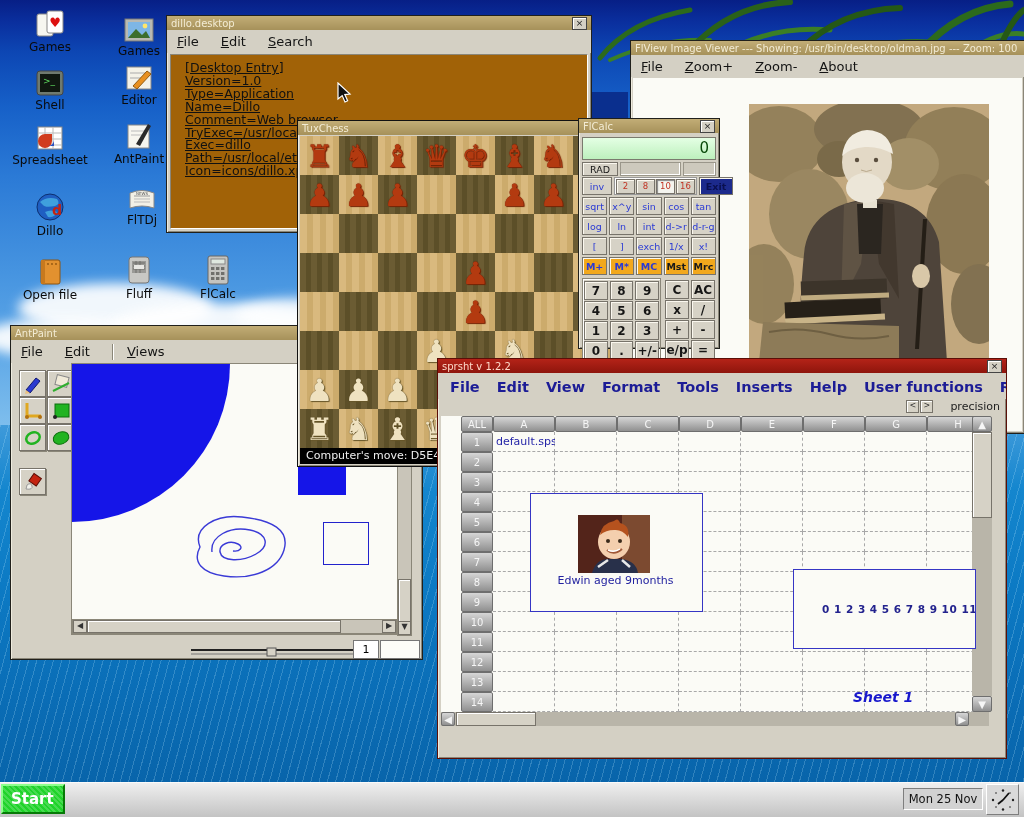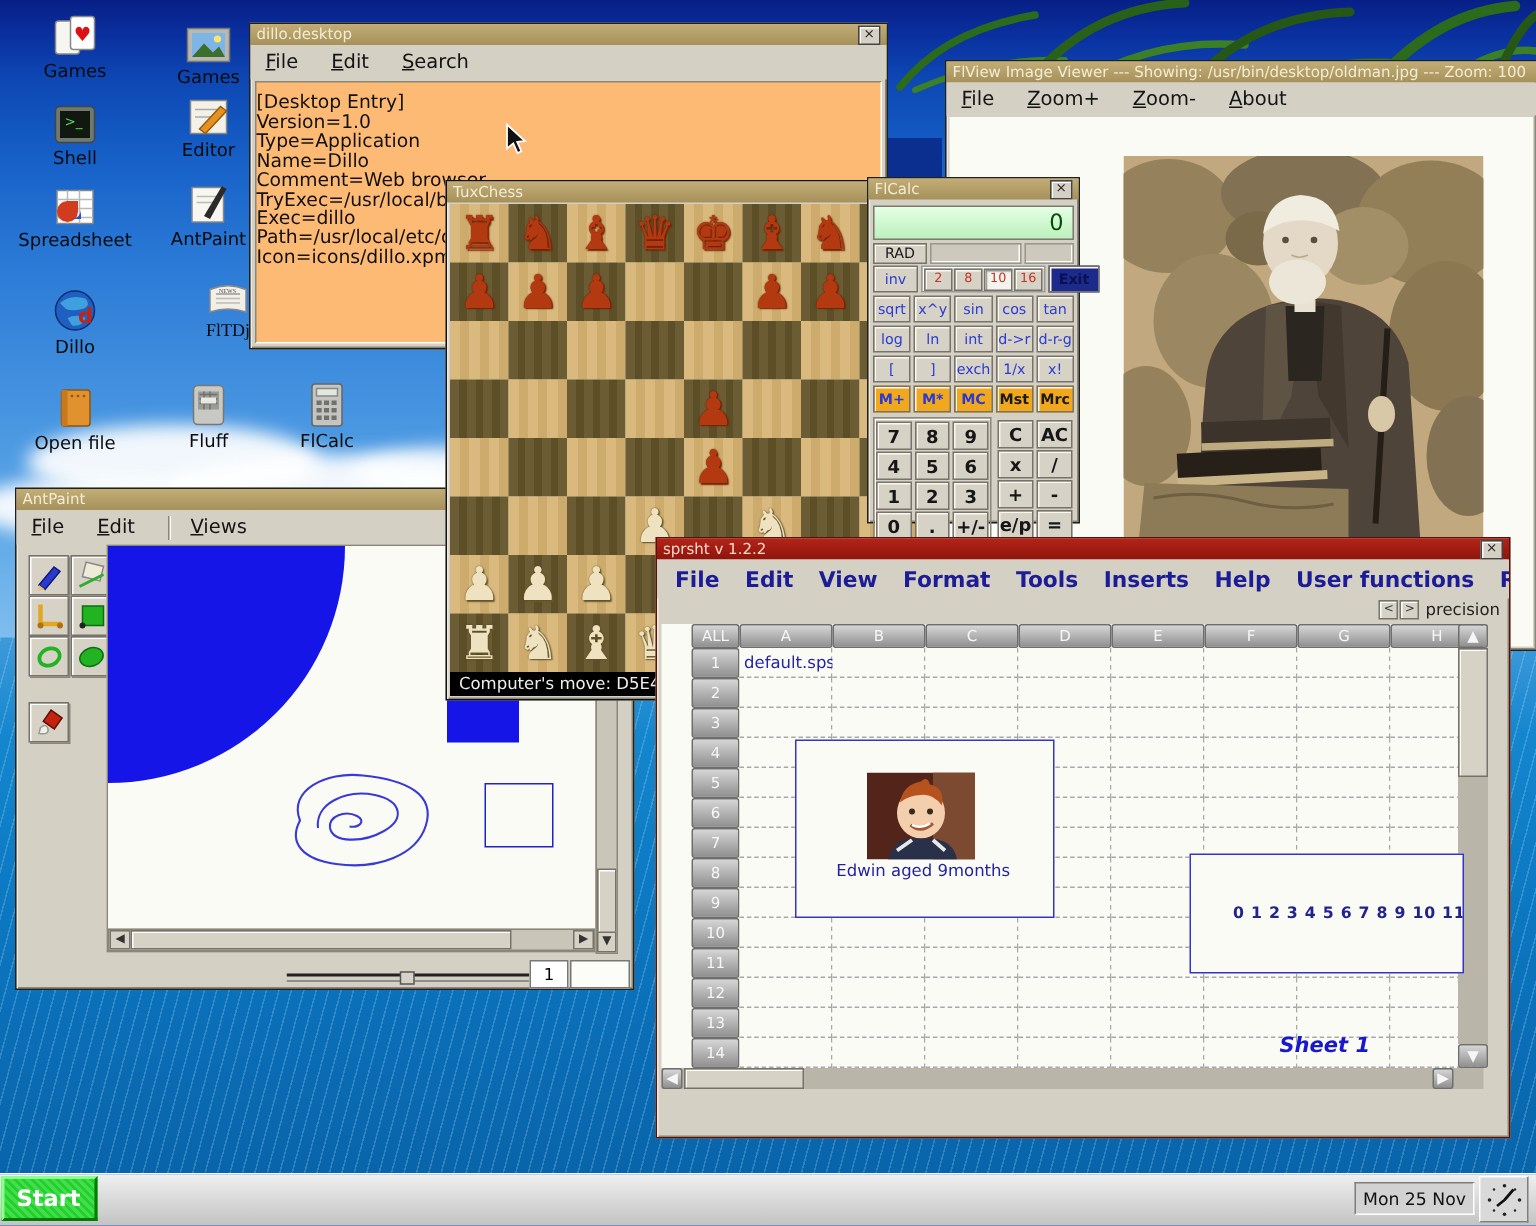--- a/index.html
+++ b/index.html
@@ -27,23 +27,23 @@
   .tbar{height:14px;background:linear-gradient(#c2ad76,#a6915a);color:#f3ecd4;font-size:10px;
         display:flex;align-items:center;padding:0 4px;overflow:hidden;white-space:nowrap;}
   .tbar .xbtn{margin-left:auto;width:13px;height:11px;background:#d4d0c4;border:1px solid #444;
         box-shadow:inset 1px 1px 0 #fff;font-size:9px;line-height:10px;text-align:center;color:#222;flex:none;}
   .tbar .xbtn::after{content:"×";}
   .mbar{display:flex;align-items:center;padding:0 10px;font-size:13px;color:#141414;background:#d4d0c4;}
   .mbar .mi{margin-right:22px;}
   .mbar .mi u{text-decoration:underline;}
   .msep{width:1px;height:16px;background:#8a8678;margin-right:14px;box-shadow:1px 0 0 #fff;}
   
-  #editor-text{position:absolute;left:3px;top:38px;right:3px;bottom:3px;background:#fdba74;
+  #editor-text{position:absolute;left:3px;top:38px;right:3px;bottom:3px;background:#a16207;
     border:1px solid #8a8678;border-right-color:#fff;border-bottom-color:#fff;
-    font-size:12.5px;color:#111;padding:7px 0;line-height:12.9px;}
+    font-size:12.5px;color:#111;padding:7px 14px;line-height:12.9px;text-decoration:underline;}
   
   #chess-board{position:absolute;left:2px;top:15px;width:312px;height:312px;}
   .csq{position:absolute;width:39px;height:39px;}
   .csq.light{background:repeating-linear-gradient(90deg,#d9b97e 0 7px,#ccab6c 7px 13px);}
   .csq.dark{background:repeating-linear-gradient(90deg,#6b5c33 0 6px,#5c4f28 6px 11px);}
   .pc{position:absolute;width:39px;height:39px;line-height:40px;text-align:center;font-size:31px;}
   .pc.red{color:#b33a10;text-shadow:0 0 1px #5e1500,1px 1px 1px #7a2404;}
   .pc.wht{color:#efe2c0;text-shadow:0 0 1px #4a3a14,1px 1px 1px #6b5a2c;}
   #chess-status{position:absolute;left:2px;bottom:2px;right:2px;height:16px;background:#000;
     color:#eee;font-size:11px;line-height:16px;padding-left:6px;}
@@ -188,21 +188,21 @@
 </div>
 <div class="dicon" style="left:12px;top:192px;">
   <svg width="30" height="30">
       <circle cx="15" cy="15" r="13" fill="#1f5fc2" stroke="#0c2f70"></circle>
       <path d="M5,10 Q12,4 22,7 Q26,12 20,14 Q10,16 8,13 Z" fill="#3fa0dd"></path>
       <path d="M10,20 Q16,17 22,20 Q20,26 13,25 Z" fill="#3fa0dd"></path>
       <text x="17" y="23" font-size="14" font-weight="bold" fill="#c42310">d</text>
     </svg>
   <span class="lab">Dillo</span>
 </div>
-<div class="dicon" style="left:114px;top:187px;font-family:Liberation Serif, serif;">
+<div class="dicon" style="left:104px;top:187px;">
   <svg width="30" height="24">
       <path d="M3,6 Q15,1 27,6 L27,21 Q15,17 3,21 Z" fill="#f2f0e6" stroke="#888"></path>
       <line x1="7" y1="9" x2="23" y2="9" stroke="#999"></line>
       <line x1="7" y1="12" x2="23" y2="12" stroke="#bbb"></line>
       <line x1="7" y1="15" x2="23" y2="15" stroke="#bbb"></line>
       <text x="9" y="8" font-size="4" fill="#555">NEWS</text>
     </svg>
   <span class="lab">FlTDj</span>
 </div>
 <div class="dicon" style="left:10px;top:258px;width:80px;">
@@ -641,21 +641,21 @@
         <span class="mi">Tools</span>
         <span class="mi">Inserts</span>
         <span class="mi">Help</span>
         <span class="mi">User functions</span>
         <span class="mi">Run</span>
       </span>
   </div>
   <div id="prec-row">
     <span class="tinybtn">&lt;</span>
     <span class="tinybtn">&gt;</span>
-    <span style="margin-left:3px;">precision</span>
+    <span style="margin-left:16px;">precision</span>
   </div>
   <div id="sheet-grid">
       <div class="srow" style="height: 16px;">
         <div class="hd" style="width: 32px; height: 16px; flex: 0 0 auto;">ALL</div>
         <div class="hd" style="width: 62px; height: 16px; flex: 0 0 auto;">A</div>
         <div class="hd" style="width: 62px; height: 16px; flex: 0 0 auto;">B</div>
         <div class="hd" style="width: 62px; height: 16px; flex: 0 0 auto;">C</div>
         <div class="hd" style="width: 62px; height: 16px; flex: 0 0 auto;">D</div>
         <div class="hd" style="width: 62px; height: 16px; flex: 0 0 auto;">E</div>
         <div class="hd" style="width: 62px; height: 16px; flex: 0 0 auto;">F</div>

